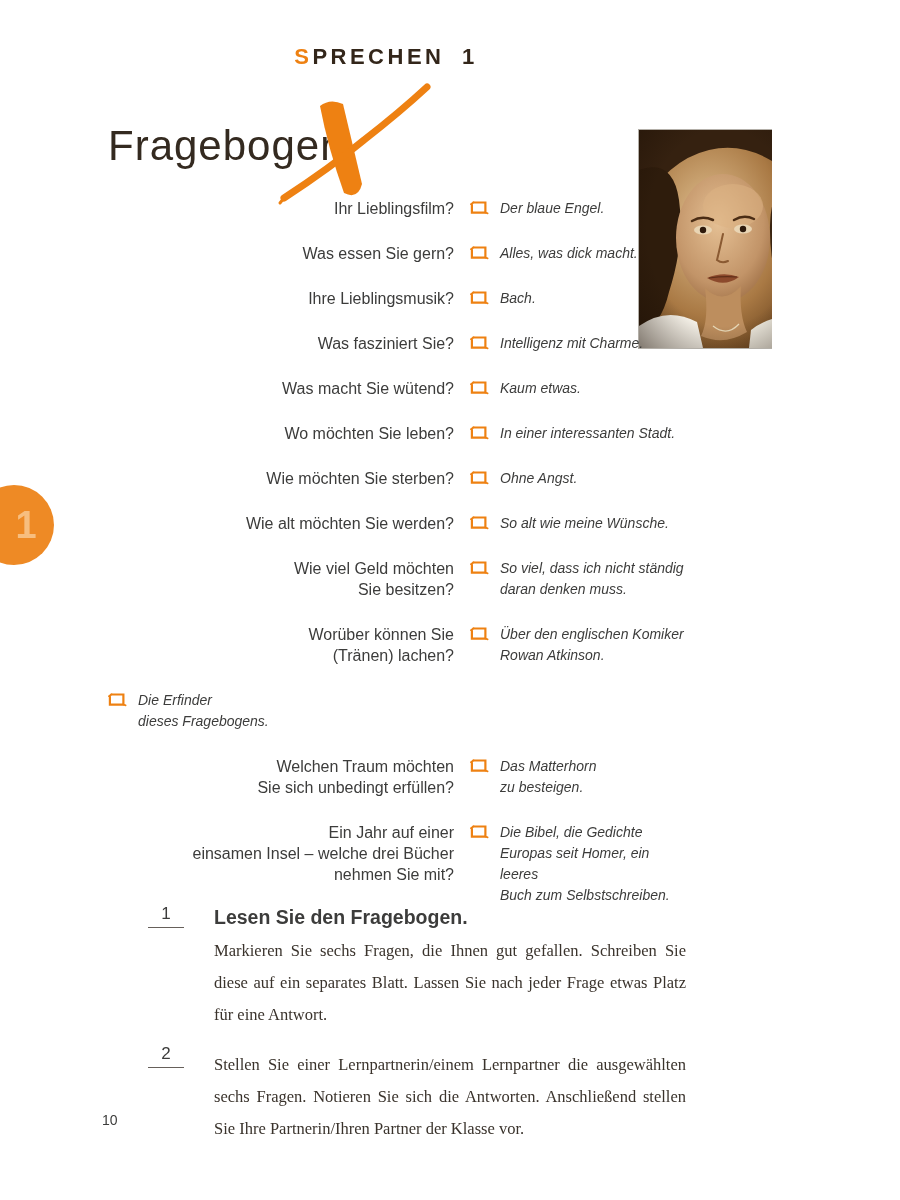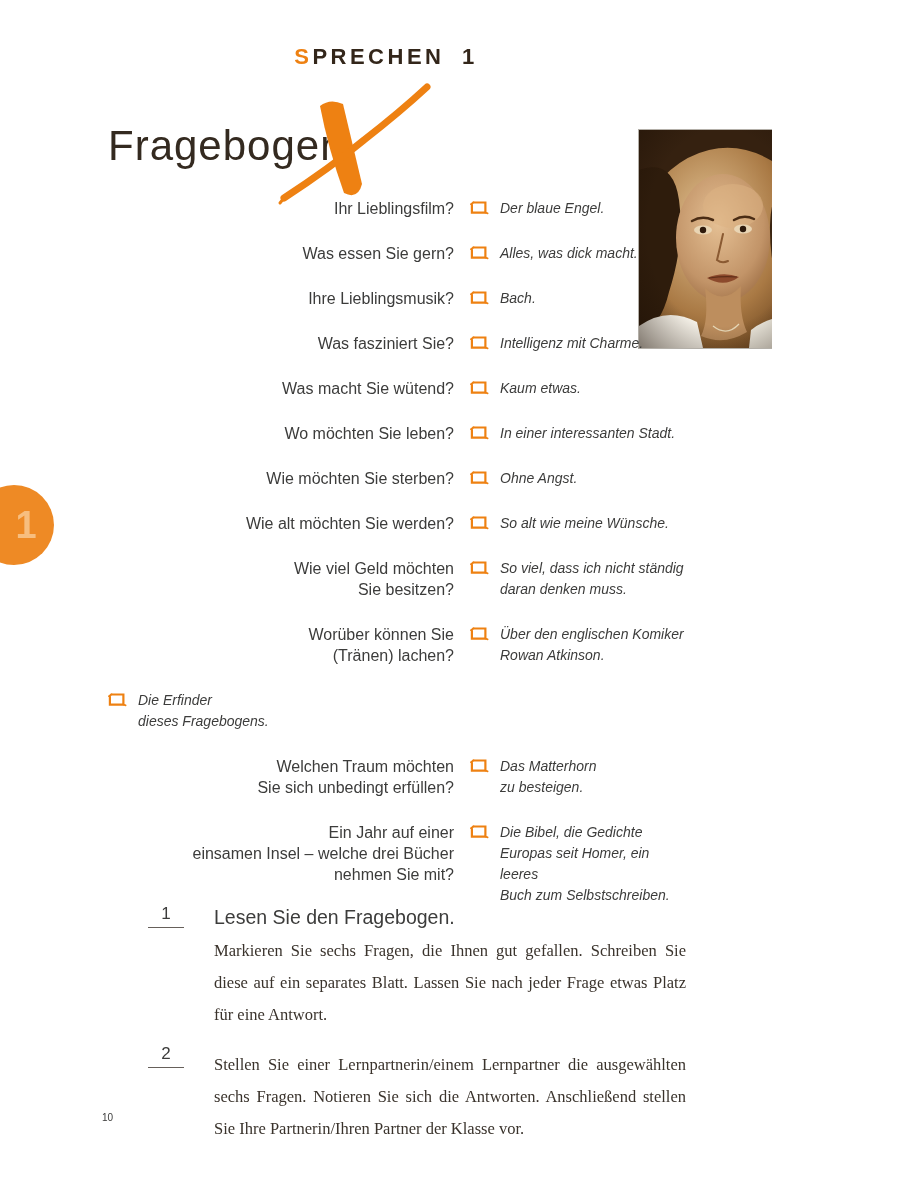--- a/index.html
+++ b/index.html
@@ -36,26 +36,26 @@
   .qa-check{flex:0 0 auto;width:19px;height:16px;margin:2px 11px 0 16px;}
   .qa-a{flex:1;font-style:italic;white-space:pre-line;font-size:14px;line-height:21px;color:#3C3C3B;}
 
   
   .exercises{position:absolute;left:148px;top:904px;width:538px;}
   .exercise{display:flex;margin-bottom:13px;}
   .ex-numcol{flex:0 0 66px;}
   .ex-num{display:inline-block;min-width:30px;text-align:center;font-size:17px;color:#3C3C3B;
     border-bottom:1.5px solid #66605A;padding:0 3px 3px;}
   .ex-content{flex:1;}
-  .ex-heading{margin:0;font-size:19.5px;line-height:26px;font-weight:400;color:#3C3C3B;}
+  .ex-heading{margin:0;font-size:19.5px;line-height:26px;font-weight:700;color:#3C3C3B;}
   .ex-body{margin:5px 0 0;font-family:"Liberation Serif",serif;font-size:16.5px;line-height:32px;
     color:#3A332C;text-align:justify;}
 
   
-  .page-number{position:absolute;left:102px;top:1112px;font-size:10px;color:#3C3C3B;}
+  .page-number{position:absolute;left:102px;top:1112px;font-size:14px;color:#3C3C3B;}
 </style>
 </head>
 <body>
 
 <div class="page">
 
   <header class="lesson-header"><span class="accent">S</span><span>PRECHEN 1</span></header>
 
   <h1 class="title">Fragebogen</h1>
 

